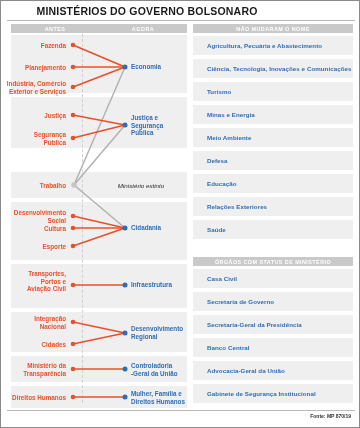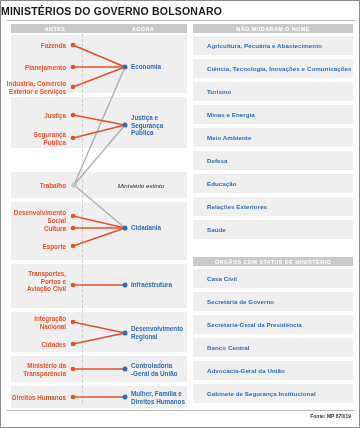--- a/index.html
+++ b/index.html
@@ -12,20 +12,21 @@
   }
   #page{
     position:absolute;inset:0;
     background:#fff;
     border:1px solid #8a8a8a;
     box-sizing:border-box;
   }
   
   .title{
     position:absolute;left:0;top:4px;width:292px;
+    text-align:center;
     font-size:10.5px;font-weight:bold;color:#1a1a1a;
     letter-spacing:.2px;
   }
   .title-rule{
     position:absolute;left:6px;top:19px;width:348px;height:1px;
     background:#b9b9b9;
   }
   
   .colhead{
     position:absolute;height:9px;

